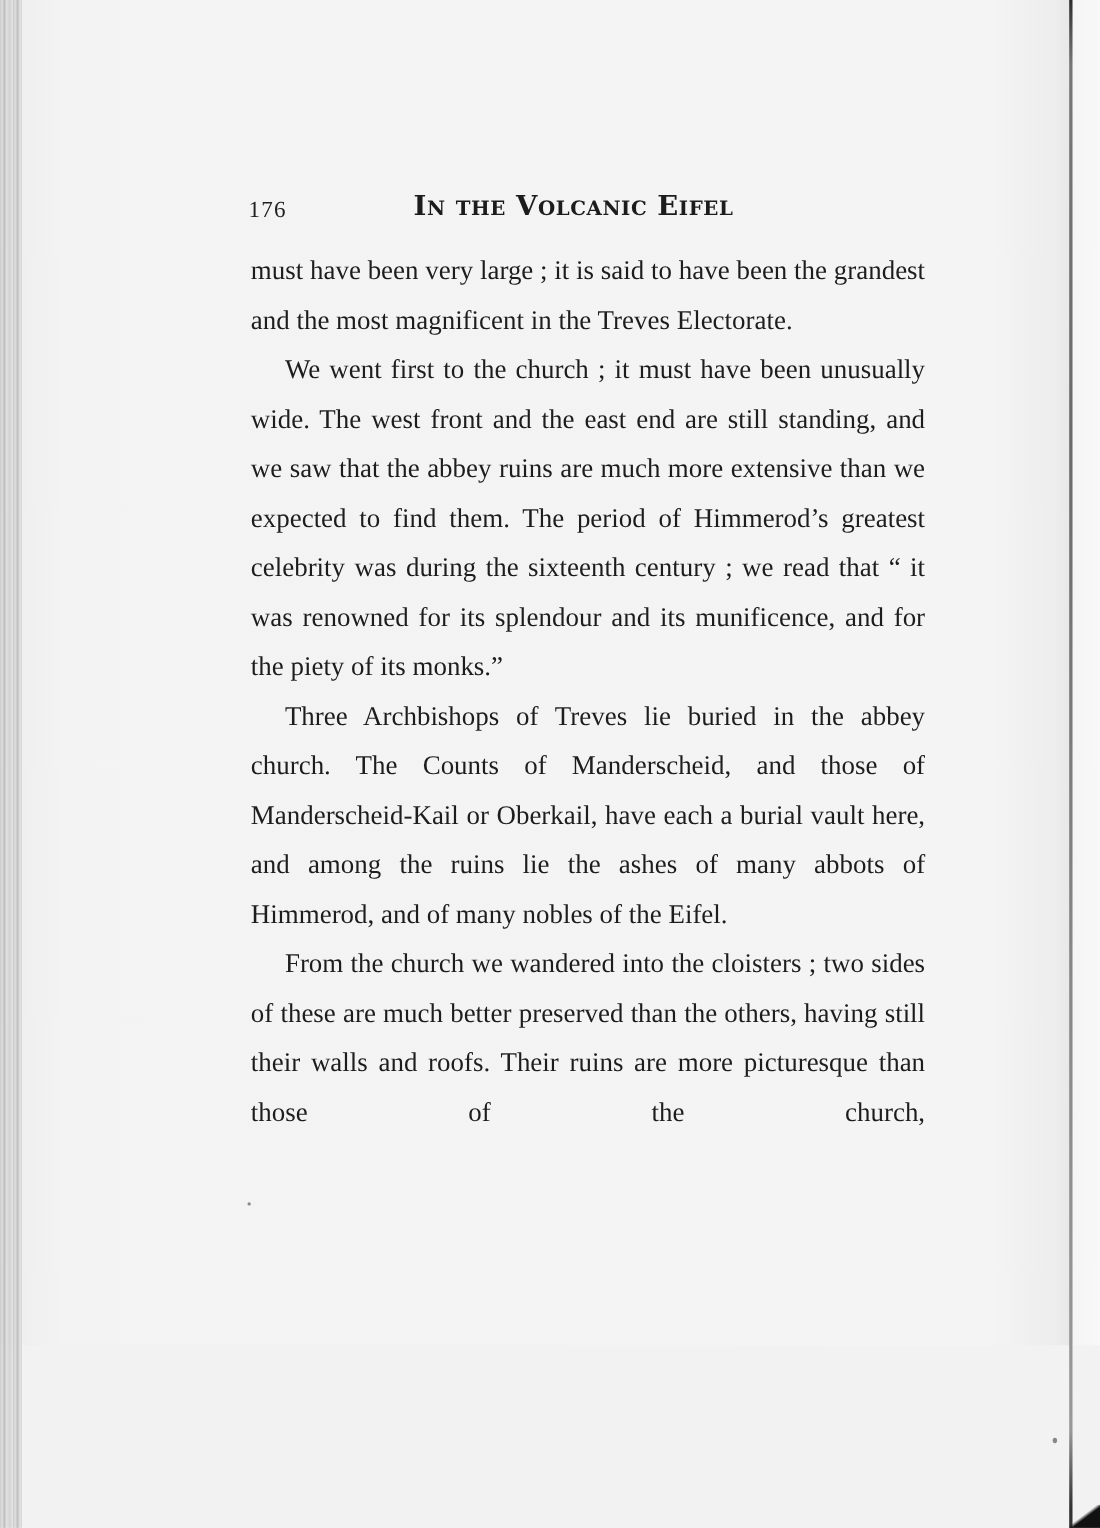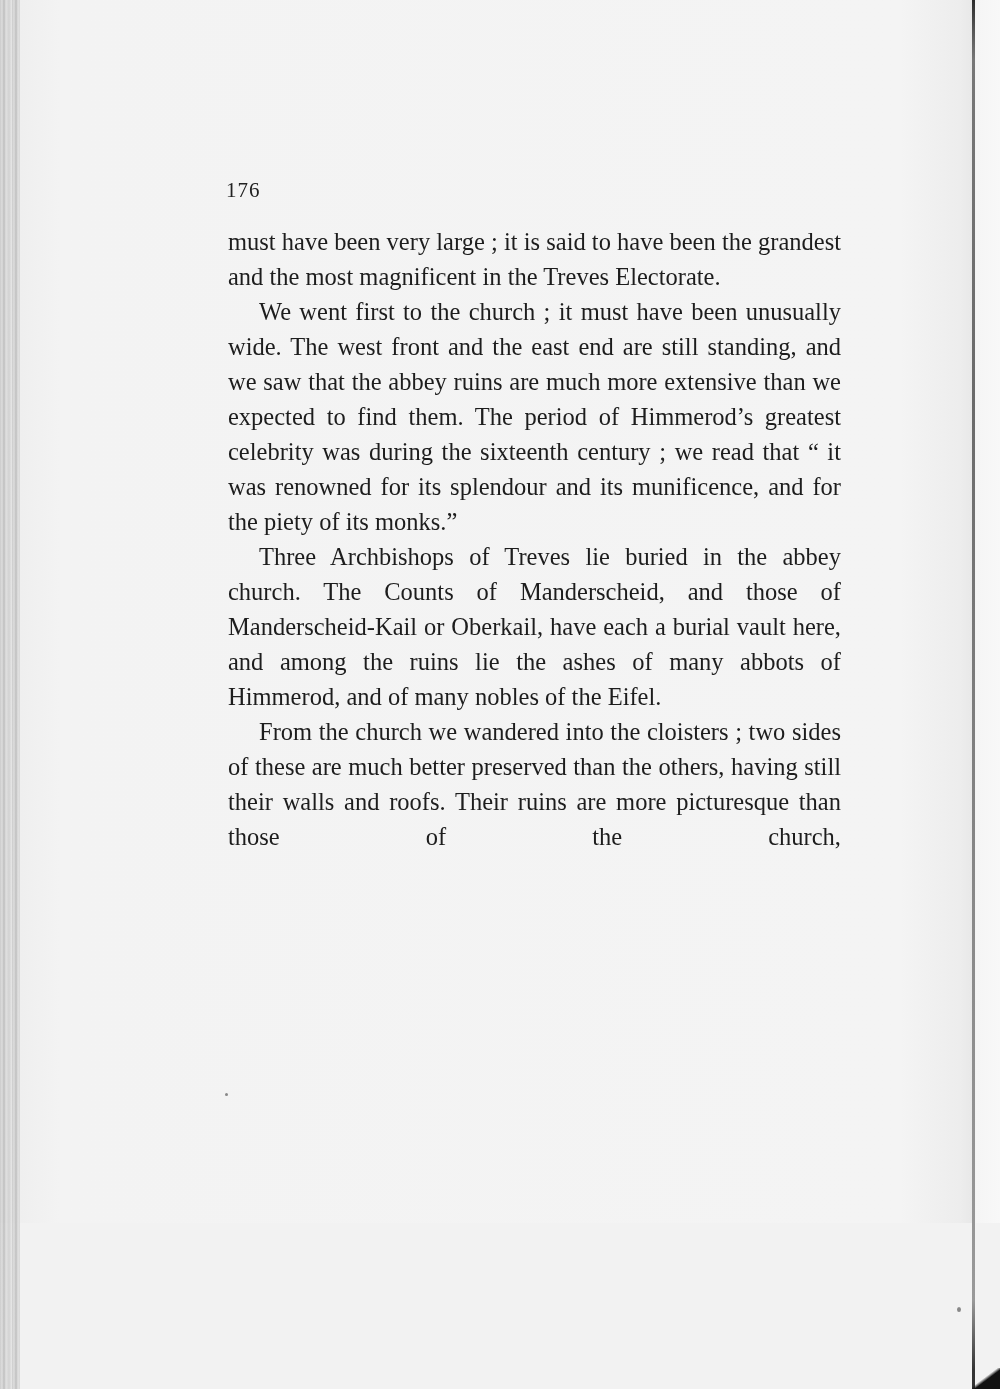--- a/index.html
+++ b/index.html
@@ -65,21 +65,21 @@
       letter-spacing: 0.5px;
       color: #1c1c1c;
       font-variant: small-caps;
     }
     .body-text {
       position: absolute;
       left: 228px;
       top: 224px;
       width: 613px;
       font-size: 24.5px;
-      line-height: 35px;
+      line-height: 45px;
       text-align: justify;
       color: #1d1d1d;
     }
     .para {
       margin: 0;
       text-indent: 31px;
       text-align: justify;
       text-align-last: left;
     }
     .para.first {
@@ -98,20 +98,21 @@
 </head>
 <body>
 
 <div class="page">
   <div class="left-edge"></div>
   <div class="right-fold"></div>
   <div class="bottom-shadow"></div>
 
   <div class="header">
     <span class="page-number">176</span>
+    <span class="running-title">In the Volcanic Eifel</span>
   </div>
 
   <div class="body-text">
     <p class="para first">must have been very large ; it is said to have been the grandest and the most magnificent in the Treves Electorate.</p>
     <p class="para">We went first to the church ; it must have been unusually wide. The west front and the east end are still standing, and we saw that the abbey ruins are much more extensive than we expected to find them. The period of Himmerod’s greatest celebrity was during the sixteenth century ; we read that “ it was renowned for its splendour and its munificence, and for the piety of its monks.”</p>
     <p class="para">Three Archbishops of Treves lie buried in the abbey church. The Counts of Manderscheid, and those of Manderscheid-Kail or Oberkail, have each a burial vault here, and among the ruins lie the ashes of many abbots of Himmerod, and of many nobles of the Eifel.</p>
     <p class="para full-last">From the church we wandered into the cloisters ; two sides of these are much better preserved than the others, having still their walls and roofs. Their ruins are more picturesque than those of the church,</p>
   </div>
 
   <div class="mark" style="left:225px; top:1093px;"></div>

